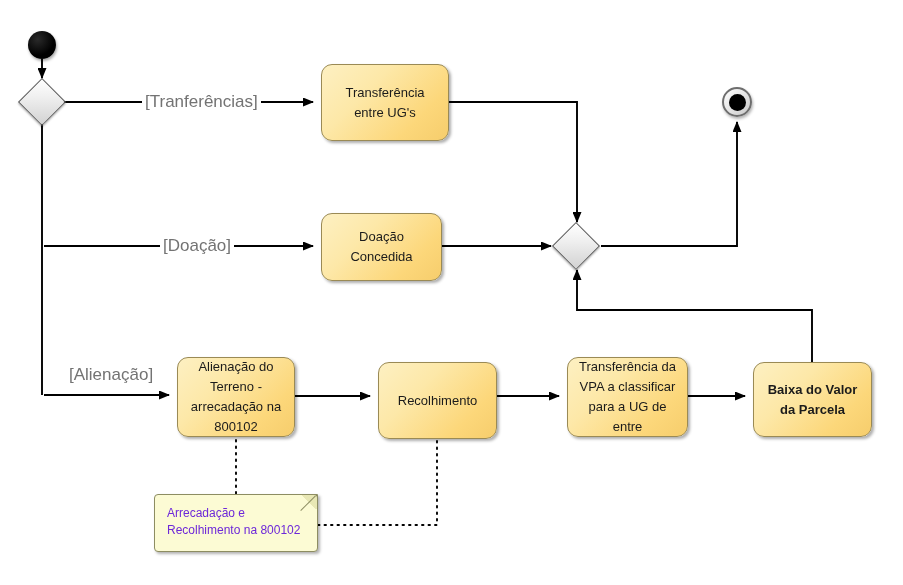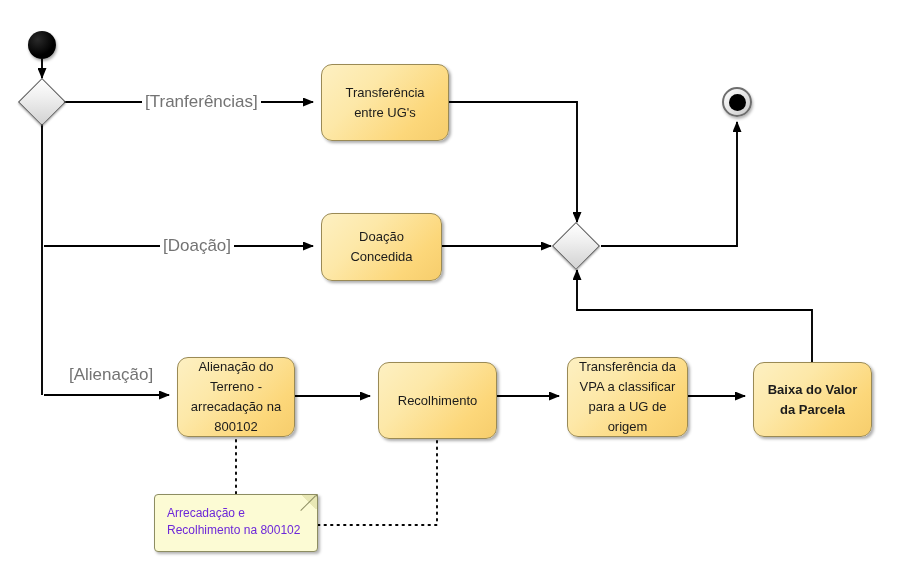--- a/index.html
+++ b/index.html
@@ -184,21 +184,21 @@
 
   <div class="activity" style="left:177px;top:357px;width:118px;height:80px;">
     <span>Alienação do Terreno - arrecadação na 800102</span>
   </div>
 
   <div class="activity" style="left:378px;top:362px;width:119px;height:77px;justify-content:flex-end;">
     <span>Recolhimento</span>
   </div>
 
   <div class="activity" style="left:567px;top:357px;width:121px;height:80px;">
-    <span>Transferência da VPA a classificar para a UG de origem</span>
+    <span>Transferência da VPA a classificar para a UG de entre</span>
   </div>
 
   <div class="activity" style="left:753px;top:362px;width:119px;height:75px;font-weight:bold;">
     <span>Baixa do Valor da Parcela</span>
   </div>
 
   <div class="note" style="left:154px;top:494px;width:164px;height:58px;">
     <span class="fold"></span>
     <span class="note-text">Arrecadação e
 Recolhimento na 800102</span>

